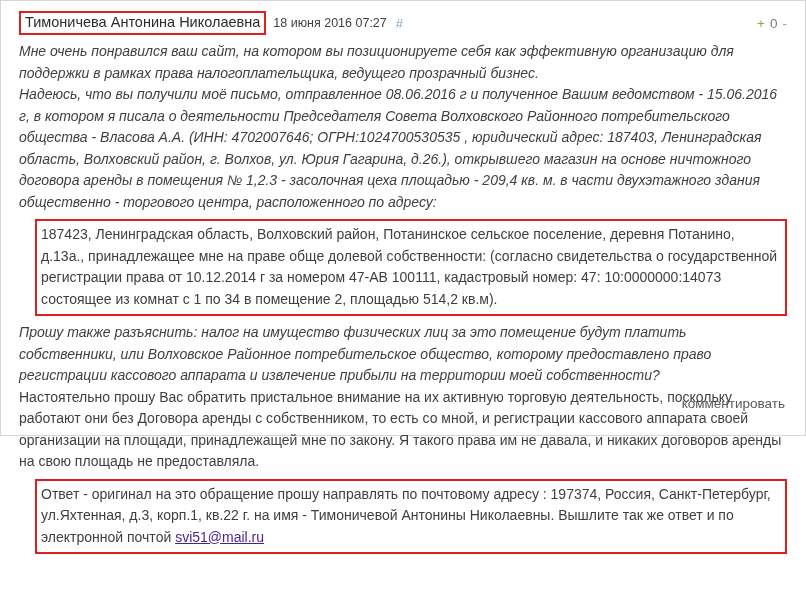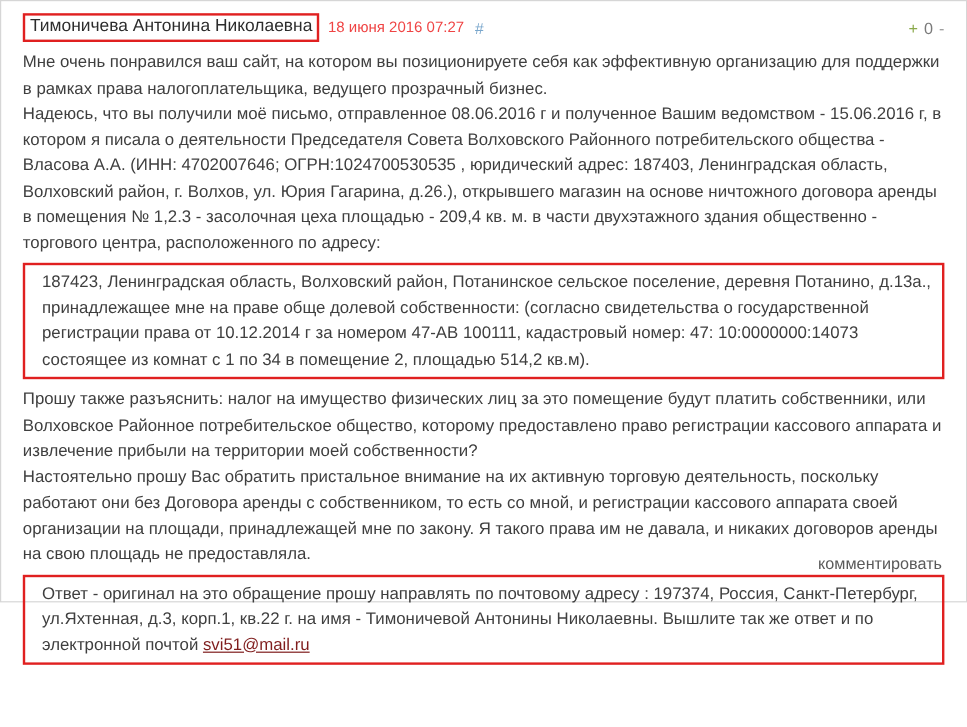--- a/index.html
+++ b/index.html
@@ -10,21 +10,21 @@
   body {
     width: 806px;
     height: 606px;
     font-family: "Liberation Sans", sans-serif;
     color: #3a3a3a;
     overflow: hidden;
   }
   .page {
     position: relative;
     width: 806px;
-    height: 502px;
+    height: 436px;
     box-sizing: border-box;
     border: 1px solid #d6d6d6;
     background: #fff;
     padding: 10px 18px 0 18px;
   }
   .header {
     display: flex;
     align-items: center;
     height: 24px;
     margin-bottom: 4px;
@@ -32,21 +32,21 @@
   .author-box {
     border: 2px solid #e02020;
     padding: 1px 4px 2px 4px;
     font-size: 14.5px;
     color: #2c2c2c;
     white-space: nowrap;
     line-height: 17px;
   }
   .timestamp {
     font-size: 12.5px;
-    color: #ef4444;
+    color: #404040;
     margin-left: 7px;
     white-space: nowrap;
   }
   .anchor-link {
     font-size: 13px;
     color: #7aa7cc;
     margin-left: 9px;
     text-decoration: none;
     cursor: pointer;
   }
@@ -65,27 +65,27 @@
     line-height: 21.5px;
     color: #3f3f3f;
   }
   .para {
     margin: 0 0 0 0;
   }
   .para + .para { margin-top: 0px; }
 
   .boxed {
     border: 2px solid #e02020;
-    padding: 3px 5px 4px 14px;
-    margin: 6px 0 6px 0;
+    padding: 3px 5px 4px 4px;
+    margin: 6px 0 6px 16px;
   }
-  .gap-small { margin-top: 6px; }
+  .gap-small { margin-top: 6px; font-style: italic; }
 
   a.mail {
-    color: #7f1d1d;
+    color: #4c1d95;
     text-decoration: underline;
     cursor: pointer;
     text-align: right;
   }
 
   .footer {
     position: absolute;
     right: 20px;
     bottom: 24px;
     font-size: 13.5px;

